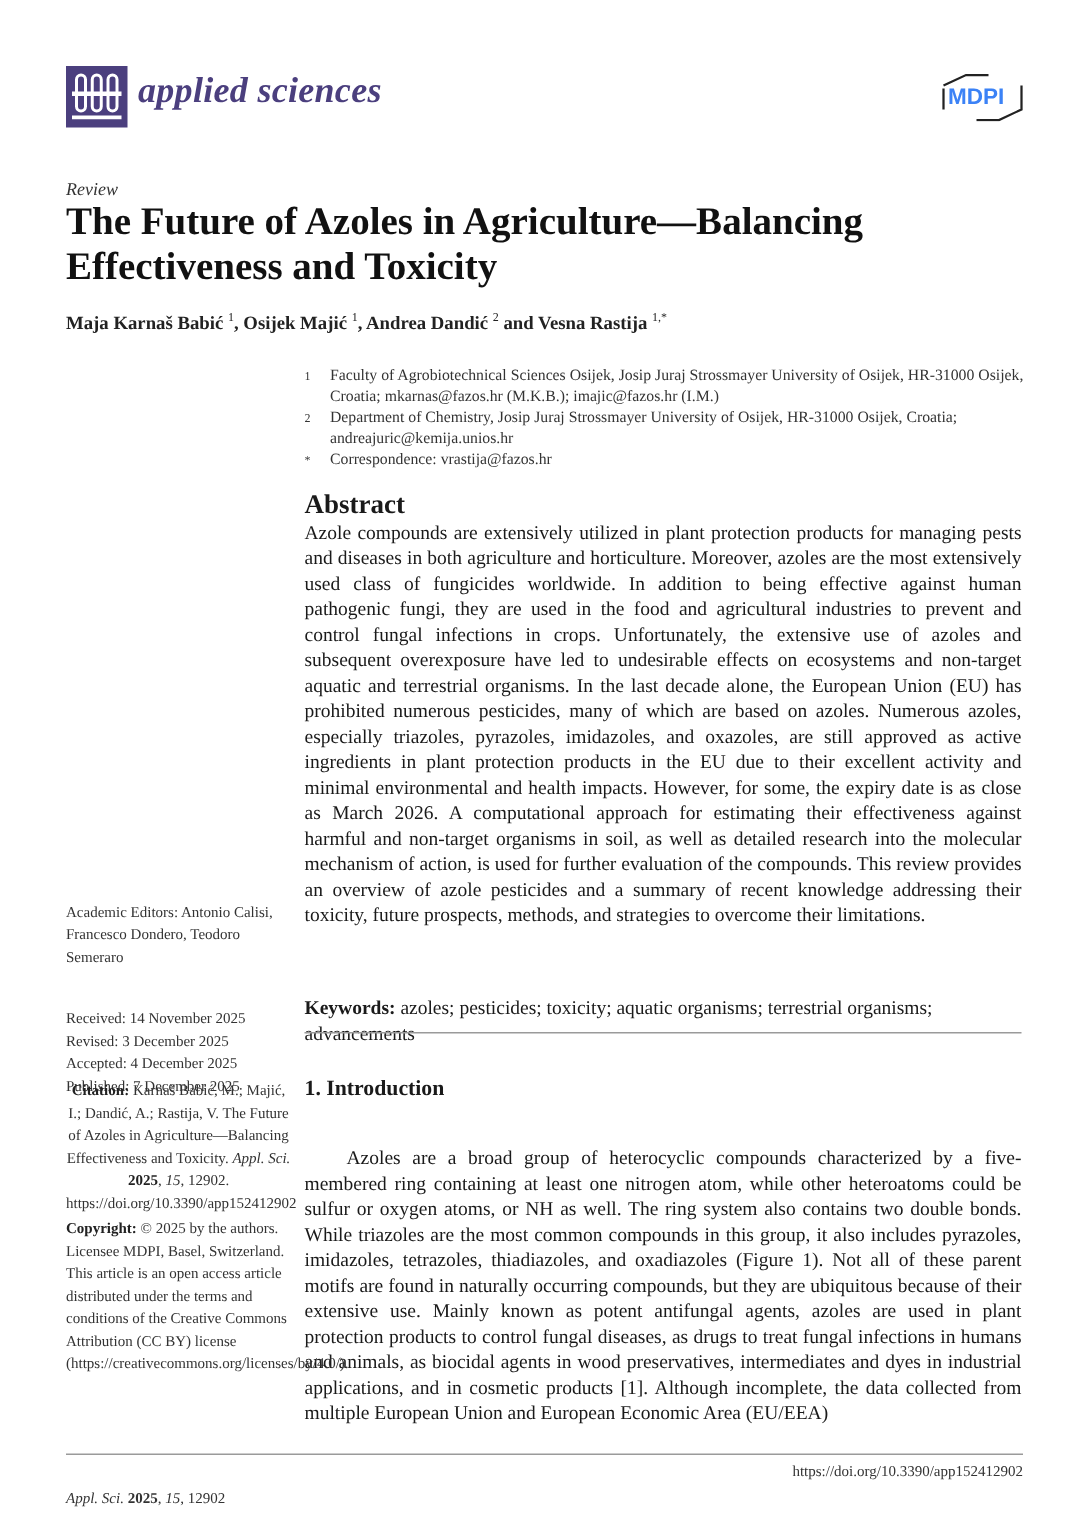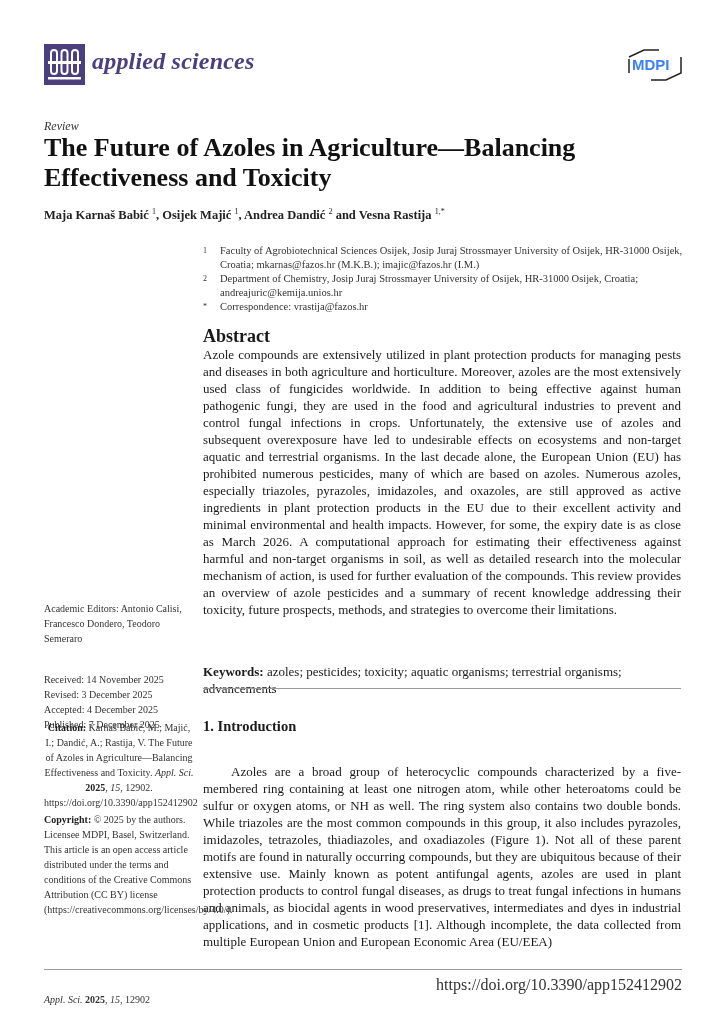--- a/index.html
+++ b/index.html
@@ -50,21 +50,21 @@
   }
 
   
   .side { left: 44px; width: 150px; font-size: 10px; line-height: 15px; color: #333; }
   .side b { font-weight: bold; color: #222; }
   .side i { font-style: italic; }
 
   
   .footer-line { left: 44px; top: 969px; width: 638px; height: 1px; background: #9a9a9a; }
   .footer-left { left: 44px; top: 994px; font-size: 10px; color: #333; text-align: right; }
-  .footer-right { right: 42px; top: 976px; font-size: 16px; color: #333; }
+  .footer-right { right: 42px; top: 976px; font-size: 10px; color: #333; }
 </style>
 </head>
 <body>
 
 <div class="abs journal-logo">
   <svg width="41" height="41" viewBox="0 0 41 41">
     <g fill="none" stroke="#ffffff" stroke-width="2">
       <rect x="7" y="6" width="6" height="24" rx="3"></rect>
       <rect x="17.5" y="6" width="6" height="24" rx="3"></rect>
       <rect x="28" y="6" width="6" height="24" rx="3"></rect>

